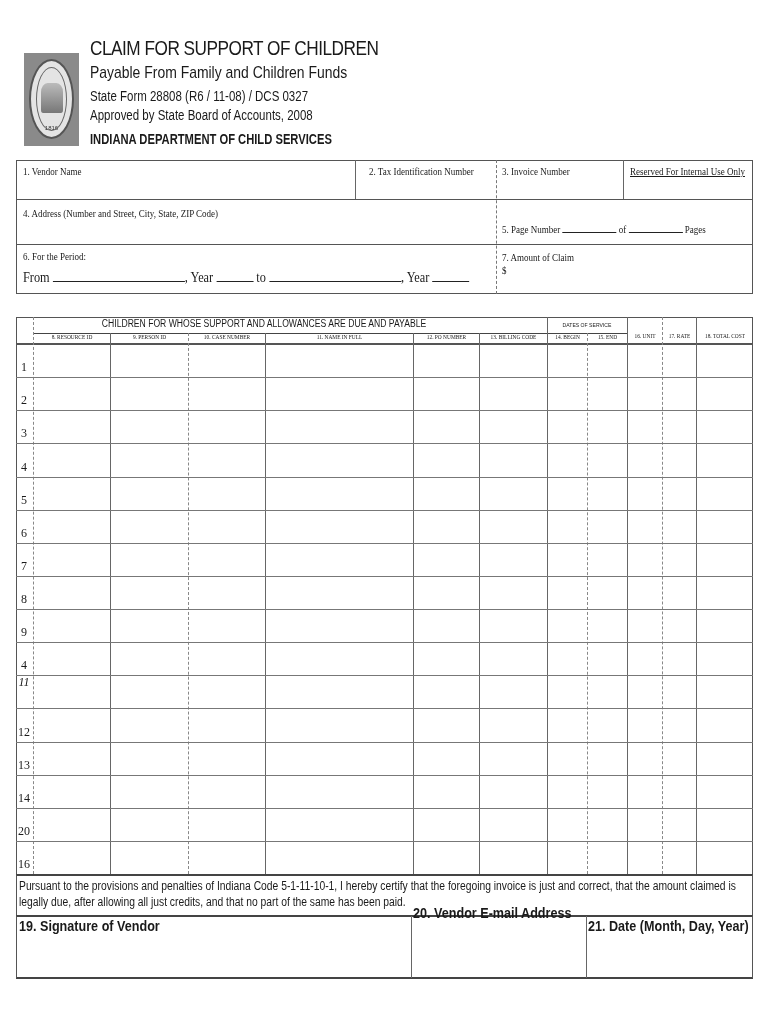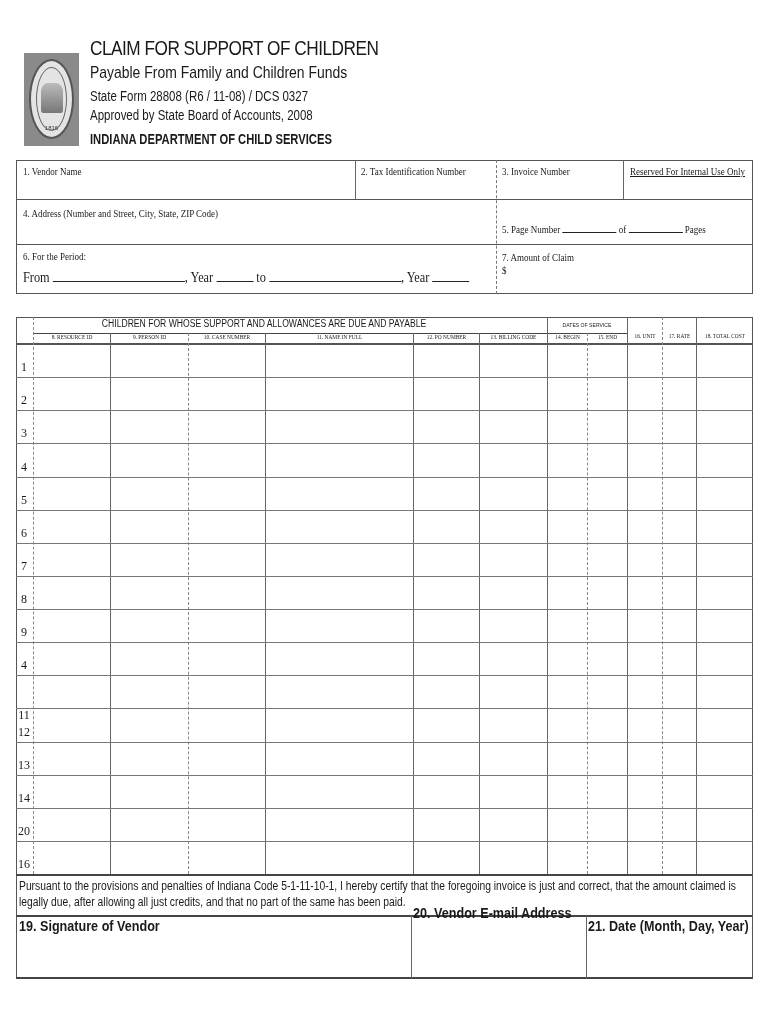--- a/index.html
+++ b/index.html
@@ -57,21 +57,21 @@
 <div class="abs box" style="left:16px; top:160px; width:737px; height:134px;"></div>
 <div class="hline" style="left:16px; top:199px; width:737px;"></div>
 <div class="hline" style="left:16px; top:244px; width:737px;"></div>
 <div class="vline" style="left:355px; top:160px; height:39px;"></div>
 <div class="vline dash" style="left:496px; top:160px; height:134px;"></div>
 <div class="vline" style="left:623px; top:160px; height:39px;"></div>
 
 <div class="abs serif" style="left:17px; top:161px; width:337px; height:37px;">
   <div class="lbl" style="margin:5px 0 0 6px;">1. Vendor Name</div>
 </div>
-<div class="abs serif" style="left:356px; top:161px; width:139px; height:37px;">
+<div class="abs serif" style="left:356px; top:161px; width:139px; height:37px;text-align:center;">
   <div class="lbl" style="margin:5px 0 0 5px;">2. Tax Identification Number</div>
 </div>
 <div class="abs serif" style="left:497px; top:161px; width:125px; height:37px;">
   <div class="lbl" style="margin:5px 0 0 5px;">3. Invoice Number</div>
 </div>
 <div class="abs serif" style="left:624px; top:161px; width:128px; height:37px;text-decoration:underline;">
   <div class="lbl" style="margin:5px 0 0 6px;">Reserved For Internal Use Only</div>
 </div>
 
 <div class="abs serif" style="left:17px; top:200px; width:478px; height:43px;">
@@ -272,21 +272,21 @@
     <div class="abs" style="left: 266px; top: 643.125px; width: 147px; height: 31.125px;"></div>
     <div class="abs" style="left: 414px; top: 643.125px; width: 65px; height: 31.125px;"></div>
     <div class="abs" style="left: 480px; top: 643.125px; width: 67px; height: 31.125px;"></div>
     <div class="abs" style="left: 548px; top: 643.125px; width: 39px; height: 31.125px;"></div>
     <div class="abs" style="left: 588px; top: 643.125px; width: 39px; height: 31.125px;"></div>
     <div class="abs" style="left: 628px; top: 643.125px; width: 34px; height: 31.125px;"></div>
     <div class="abs" style="left: 663px; top: 643.125px; width: 33px; height: 31.125px;"></div>
     <div class="abs" style="left: 697px; top: 643.125px; width: 55px; height: 31.125px;"></div>
     <div class="abs" style="left: 16px; top: 675.25px; width: 737px; height: 33.125px;"></div>
     <div class="hline" style="left: 16px; top: 708.375px; width: 737px; border-color: rgb(119, 119, 119);"></div>
-    <div class="rownum serif" style="top: 708px;">11</div>
+    <div class="rownum serif" style="top: 675px; font-style: italic;">11</div>
     <div class="abs" style="left: 34px; top: 676.25px; width: 76px; height: 31.125px;"></div>
     <div class="abs" style="left: 111px; top: 676.25px; width: 77px; height: 31.125px;"></div>
     <div class="abs" style="left: 189px; top: 676.25px; width: 76px; height: 31.125px;"></div>
     <div class="abs" style="left: 266px; top: 676.25px; width: 147px; height: 31.125px;"></div>
     <div class="abs" style="left: 414px; top: 676.25px; width: 65px; height: 31.125px;"></div>
     <div class="abs" style="left: 480px; top: 676.25px; width: 67px; height: 31.125px;"></div>
     <div class="abs" style="left: 548px; top: 676.25px; width: 39px; height: 31.125px;"></div>
     <div class="abs" style="left: 588px; top: 676.25px; width: 39px; height: 31.125px;"></div>
     <div class="abs" style="left: 628px; top: 676.25px; width: 34px; height: 31.125px;"></div>
     <div class="abs" style="left: 663px; top: 676.25px; width: 33px; height: 31.125px;"></div>

